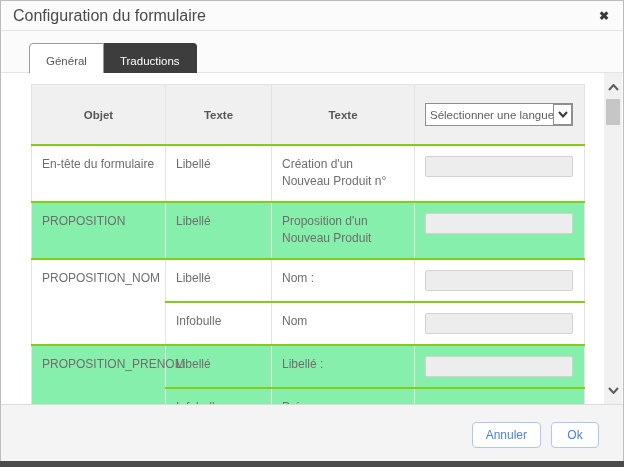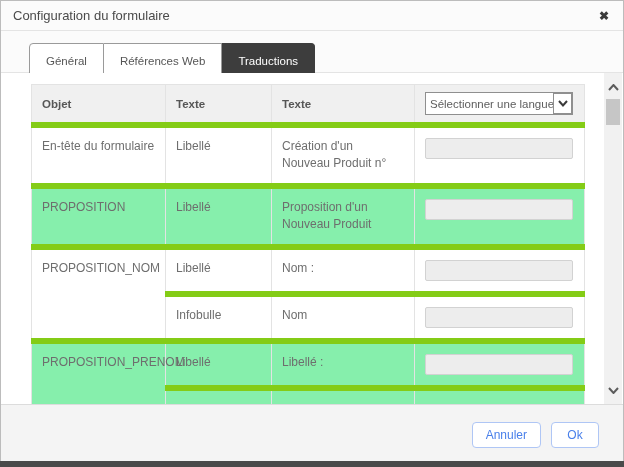--- a/index.html
+++ b/index.html
@@ -22,21 +22,21 @@
   }
   
   .titlebar {
     height: 30px;
     display: flex; align-items: center;
     padding: 0 12px;
     border-bottom: 1px solid #e4e4e4;
     background: #fbfbfb;
   }
   .titlebar .title {
-    font-size: 13px; color: #4a4a4a;
+    font-size: 16px; color: #4a4a4a;
     flex: 1;
   }
   .close-btn {
     font-size: 12px; font-weight: bold; color: #3a3a3a;
     cursor: pointer; line-height: 1; padding: 2px;
   }
   
   .tabstrip {
     height: 42px;
     padding: 12px 0 0 28px;
@@ -77,30 +77,30 @@
     margin: 11px 0 0 30px;
     width: 553px;
     table-layout: fixed;
     font-size: 12px; color: #6e6e6e;
     background: #ffffff;
     border: 1px solid #e3e3e3;
   }
   table.trans th {
     background: #f0f0f0;
     font-size: 11.5px; font-weight: bold; color: #565656;
-    text-align: left;
-    padding: 7px 10px;
+    text-align: center;
+    padding: 18px 10px;
     border-bottom: 1px solid #e3e3e3;
   }
   table.trans th, table.trans td { border-right: 1px solid #e3e3e3; }
   table.trans th:last-child, table.trans td:last-child { border-right: none; }
   table.trans td {
     padding: 10px 10px;
     vertical-align: top;
-    border-top: 6px solid #84cc16;
+    border-top: 2px solid #84cc16;
     line-height: 1.45;
   }
   tr.group-alt td { background: #86efac; }
   td.cell-input { padding: 7px 6px 7px 6px; }
   input.trans-input {
     width: 148px; height: 21px;
     background: #ededed;
     border: 1px solid #d2d2d2;
     border-radius: 2px;
   }
@@ -173,21 +173,20 @@
 <div class="dialog">
 
   <div class="titlebar">
     <span class="title">Configuration du formulaire</span>
     <span class="close-btn">✖</span>
   </div>
 
   <div class="tabstrip">
     <div class="tabgroup">
       <div class="tab">Général</div>
-      <div class="tab">Références Web</div>
       <div class="tab active">Traductions</div>
     </div>
   </div>
 
   <div class="content">
 
     <table class="trans">
       <colgroup>
         <col style="width:134px">
           <col style="width:106px">

